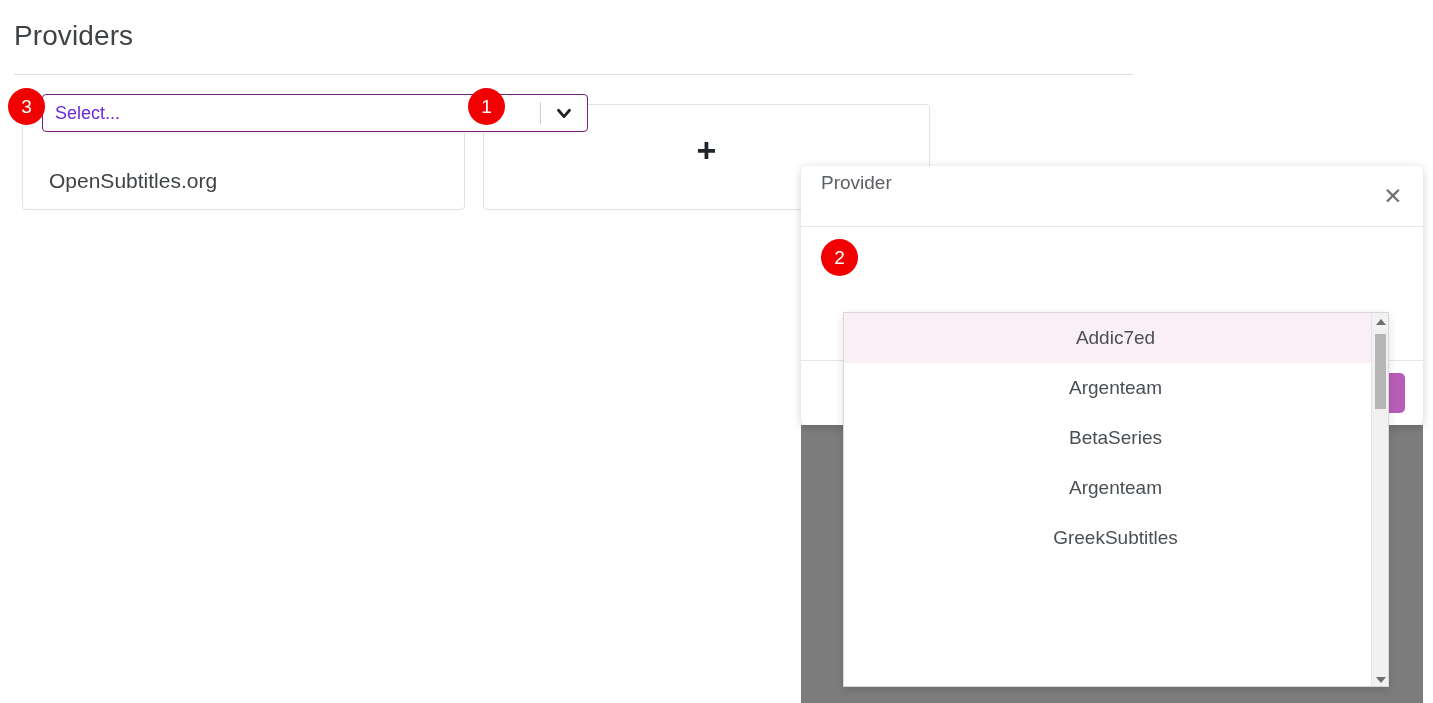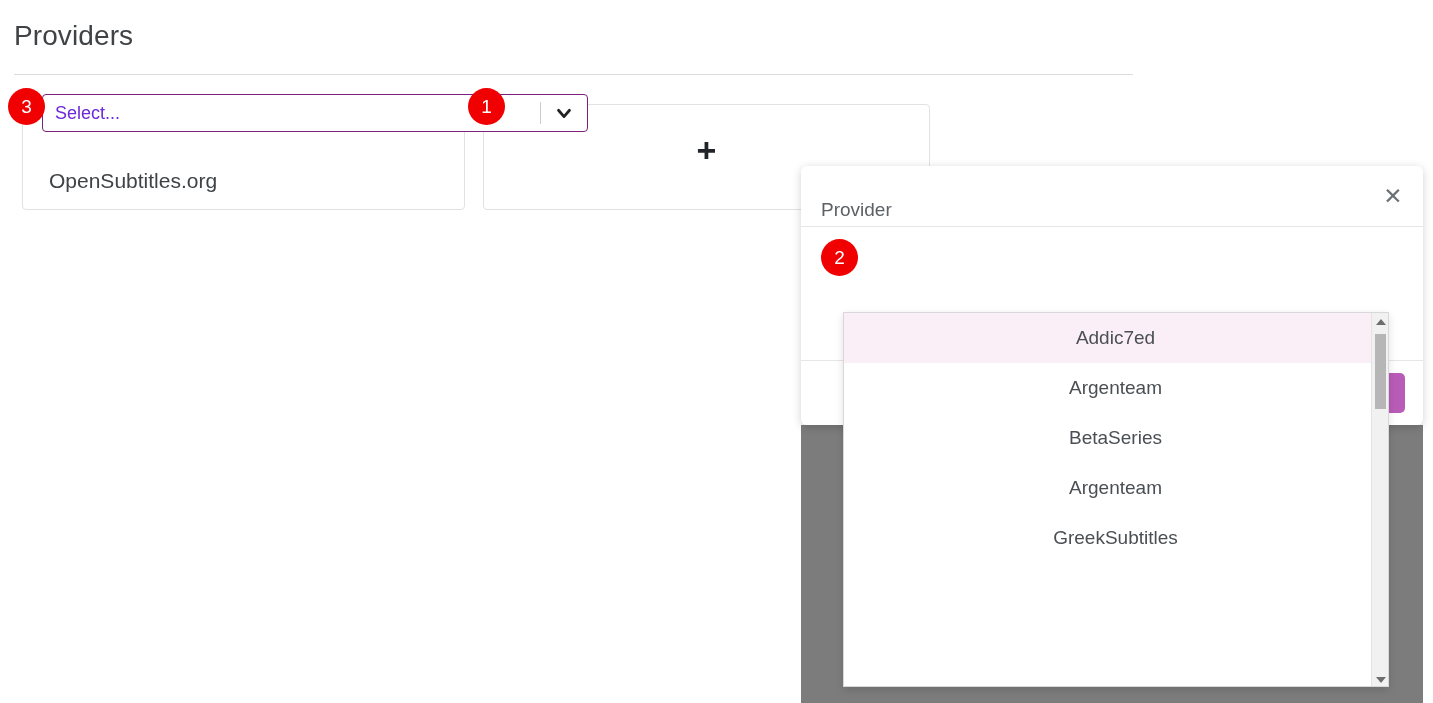--- a/index.html
+++ b/index.html
@@ -81,21 +81,21 @@
     border-radius: 6px;
     box-shadow: 0 2px 10px rgba(0,0,0,0.18);
   }
   .dialog-header {
     position: relative;
     height: 61px;
     border-bottom: 1px solid #e6e6e6;
   }
   .dialog-title {
     position: absolute;
-    left: 20px; top: 33px;
+    left: 20px; top: 6px;
     font-size: 19px;
     color: #5c6166;
     font-weight: 400;
   }
   .dialog-close {
     position: absolute;
     right: 16px; top: 16px;
     width: 28px; height: 28px;
     display: flex; align-items: center; justify-content: center;
     color: #6b7075;

